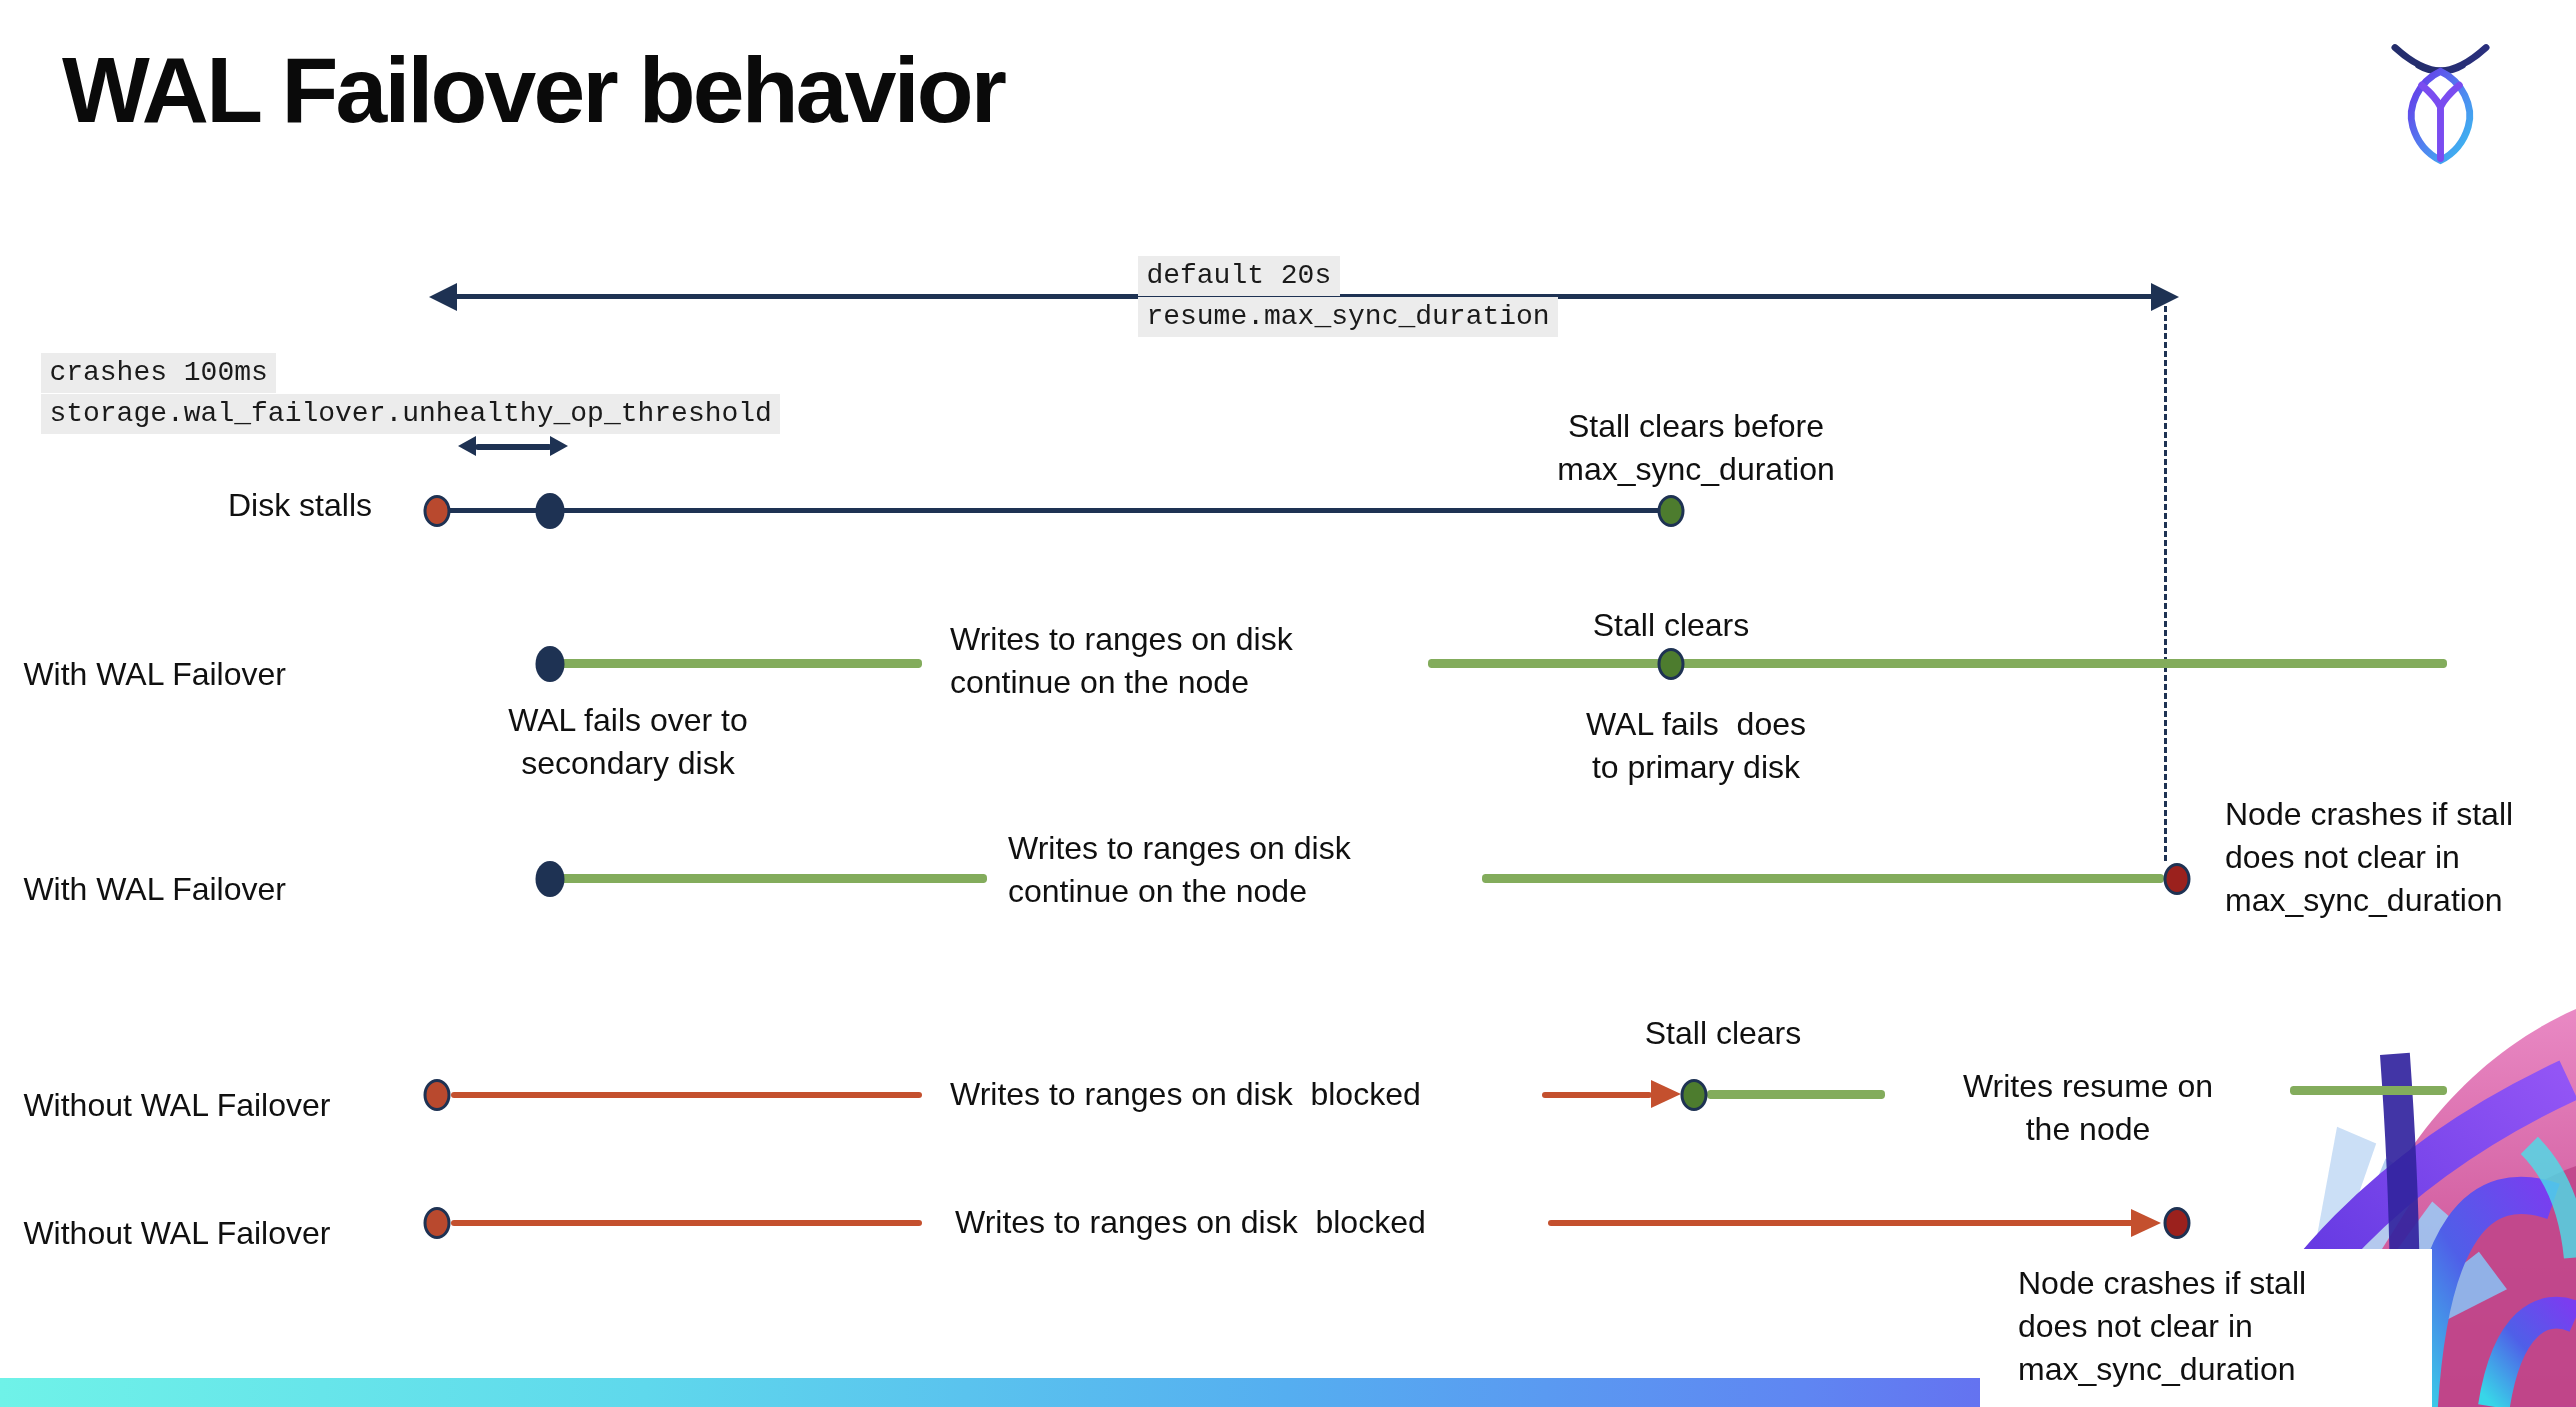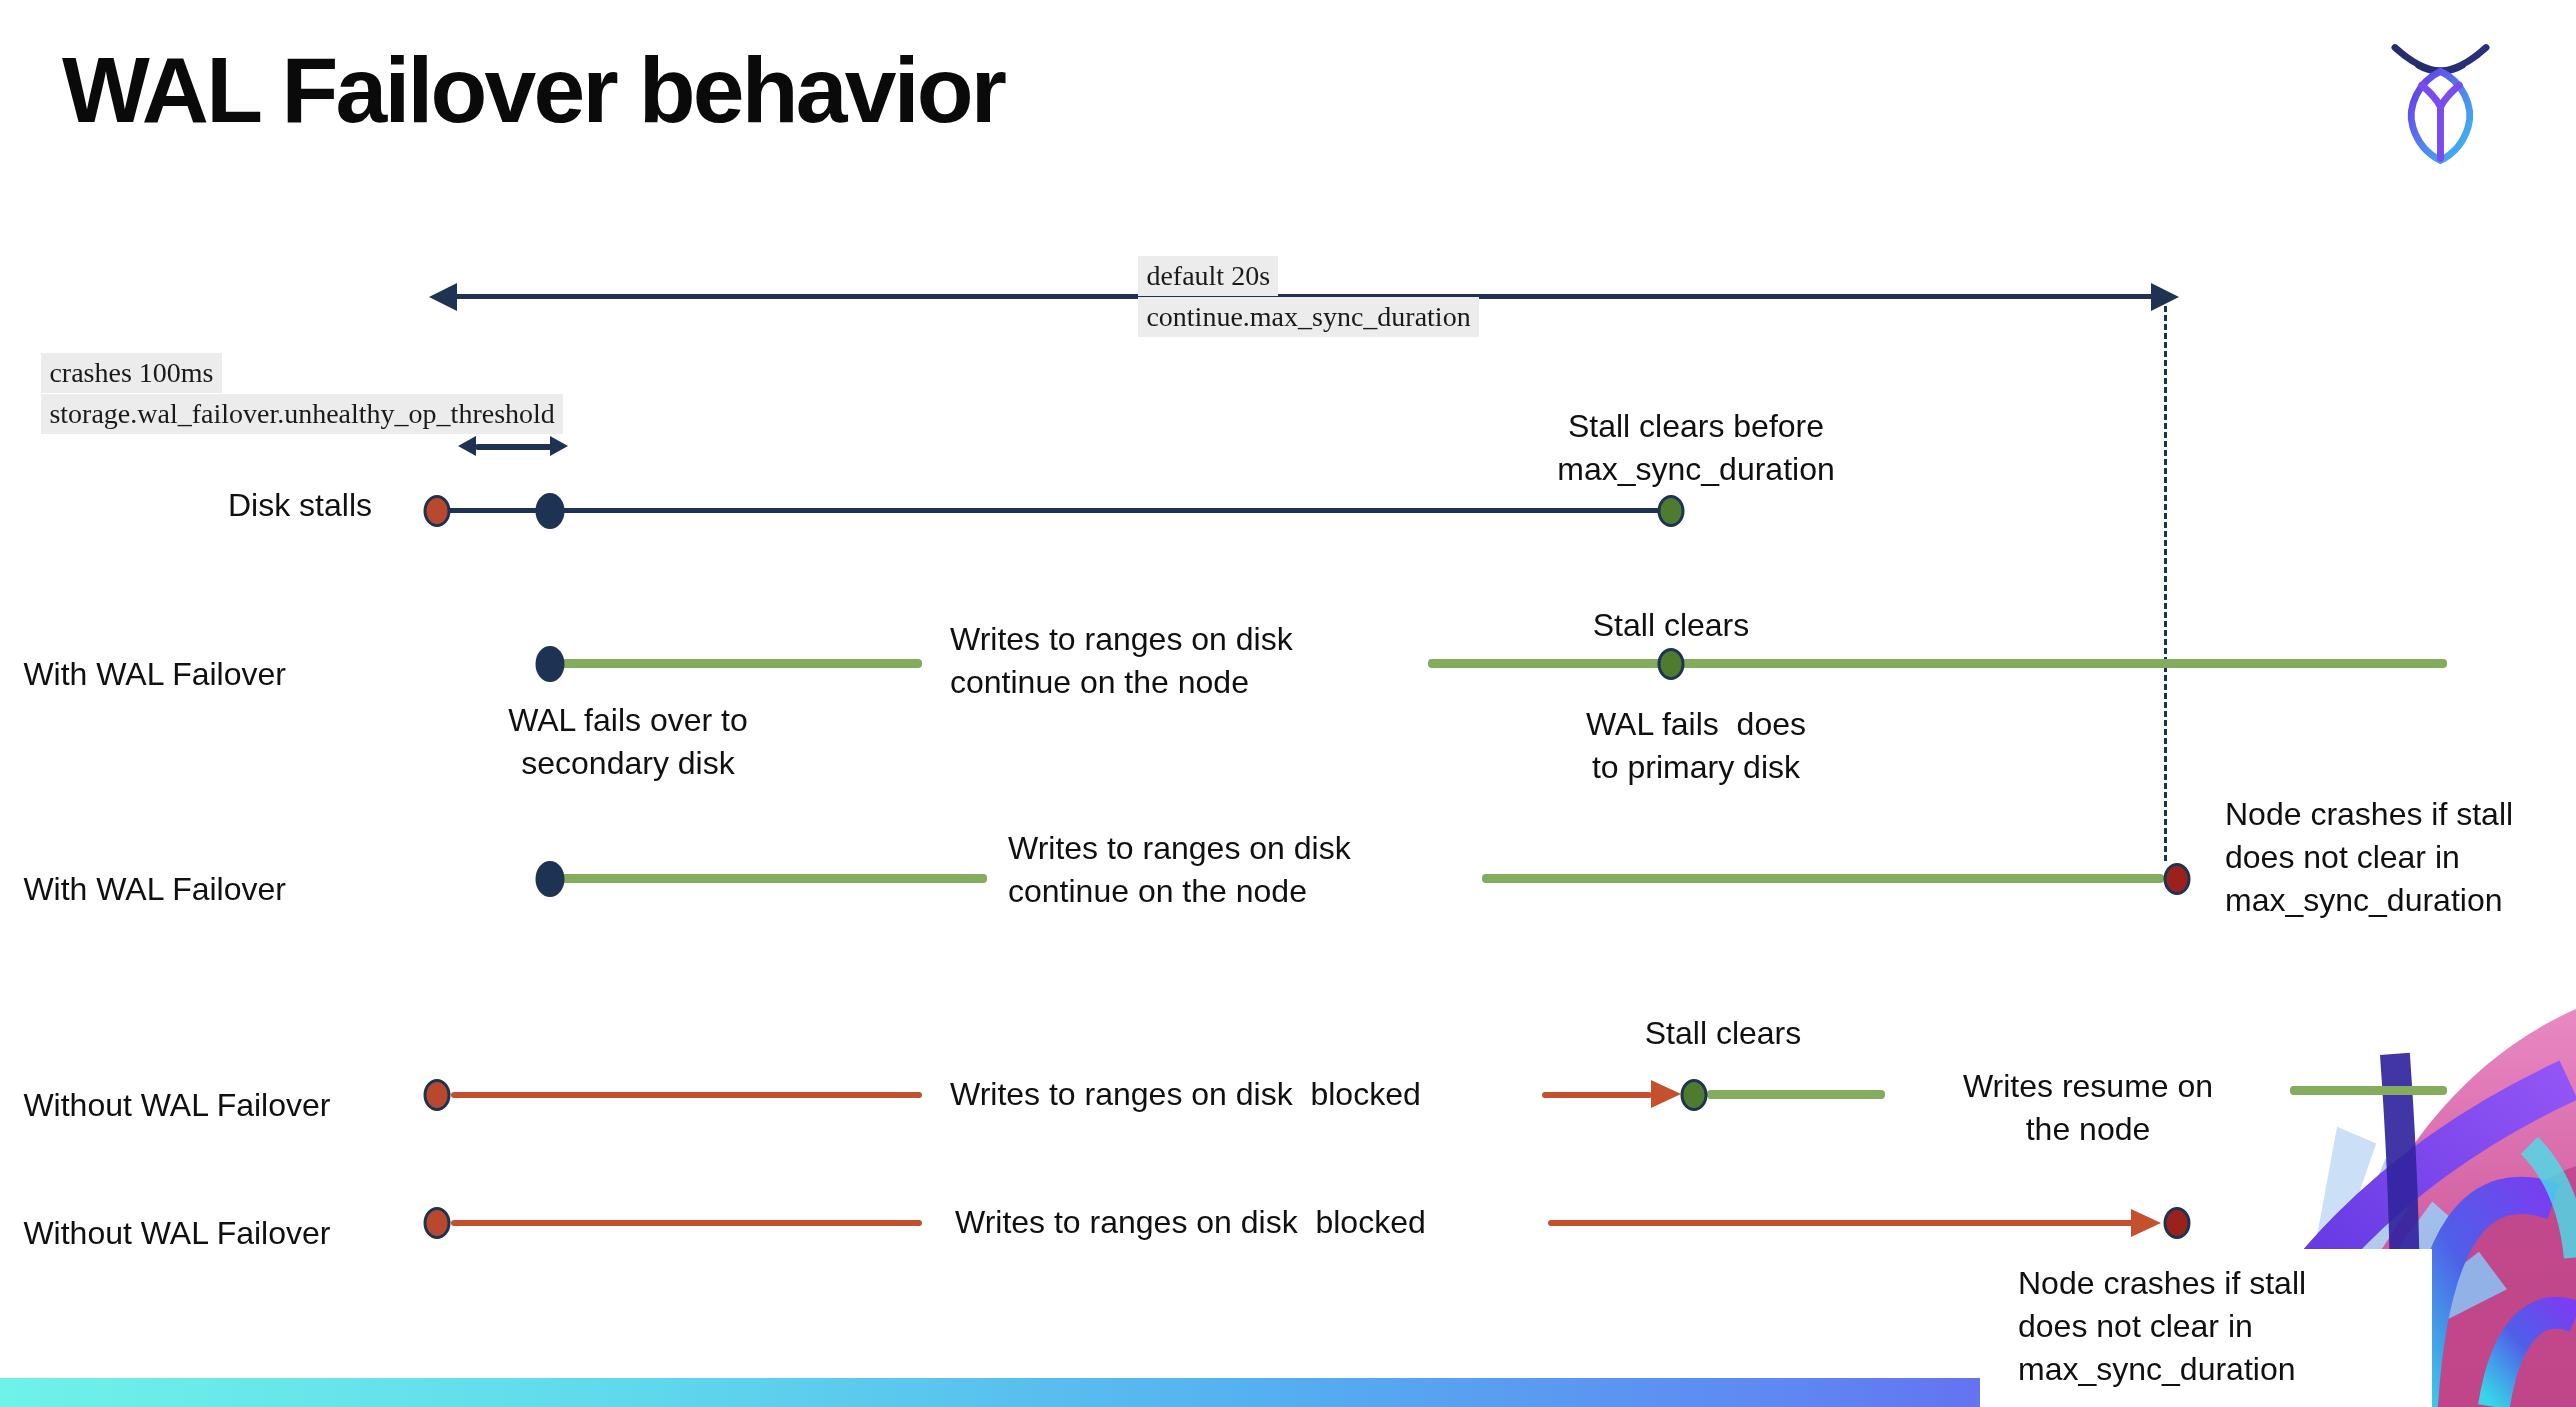--- a/index.html
+++ b/index.html
@@ -2,21 +2,21 @@
 <html style="font-size:15px"><head>
 <meta charset="utf-8">
 <style>
   html,body{margin:0;padding:0;}
   body{width:2576px;height:1408px;position:relative;overflow:hidden;background:#ffffff;
        font-family:"Liberation Sans",sans-serif;color:#101010;}
   .abs{position:absolute;text-align:center;}
   .title{font-size:93px;font-weight:800;letter-spacing:-2.8px;line-height:112px;color:#0a0a0a;}
   .t{position:absolute;font-size:32px;line-height:43px;color:#101010;white-space:pre-wrap;z-index:6;}
   .tc{text-align:center;transform:translateX(-50%);}
-  .mono{position:absolute;font-family:Liberation Serif, serif;font-size:28px;line-height:36px;
+  .mono{position:absolute;font-family:Liberation Mono, monospace;font-size:28px;line-height:36px;
         background:#ececec;padding:1.9px 8.4px;white-space:pre;z-index:6;color:#1a1a1a;}
   .hline{position:absolute;border-radius:3.7px;z-index:4;}
   .navy-l{height:4.7px;background:#1e3253;}
   .green-l{height:9.3px;background:#83ac5c;}
   .red-l{height:5.6px;background:#c4502e;}
   .dot{position:absolute;box-sizing:border-box;width:27px;height:32px;border:3.7px solid #1e3253;
        border-radius:50%;transform:translate(-50%,-50%);z-index:5;}
   .dot-navy{background:#1e3253;width:29px;height:36px;border:none;}
   .dot-red{background:#b9492e;}
   .dot-green{background:#4d7c2e;}
@@ -89,21 +89,21 @@
     <path d="M96,4 C72,26 48,34 28,22" stroke="url(#lgA)"></path>
     <path d="M50,28 C72,38 84,64 78,84 C73,101 62,112 50,118 C38,112 27,101 22,84 C16,64 28,38 50,28 Z" stroke="url(#lgB)"></path>
     <path d="M50,116 L50,64 M50,64 C45,54 38,48 31,42 M50,64 C55,54 62,48 69,42" stroke="#7a4cf0"></path>
   </g>
 </svg>
 
 <div class="hline navy-l" style="left:451px;top:294px;width:1707px;"></div>
 <div class="tri tri-l" style="left:429px;top:283px;"></div>
 <div class="tri tri-r" style="left:2151px;top:283px;"></div>
 <div class="mono" style="left:1138px;top:256px;">default 20s</div>
-<div class="mono" style="left:1138px;top:297px;">continue.max_sync_duration</div>
+<div class="mono" style="left:1138px;top:297px;">resume.max_sync_duration</div>
 
 <div class="mono" style="left:41px;top:353px;">crashes 100ms</div>
 <div class="mono" style="left:41px;top:394px;">storage.wal_failover.unhealthy_op_threshold</div>
 <div class="hline navy-l" style="left:475px;top:444px;width:77px;height:5.6px;"></div>
 <div class="tri tri-s-l" style="left:458px;top:436px;"></div>
 <div class="tri tri-s-r" style="left:550px;top:436px;"></div>
 
 <div class="vdash" style="left:2164px;top:306px;height:555px;"></div>
 
 <div class="t" style="left:228px;top:484px;">Disk stalls</div>

